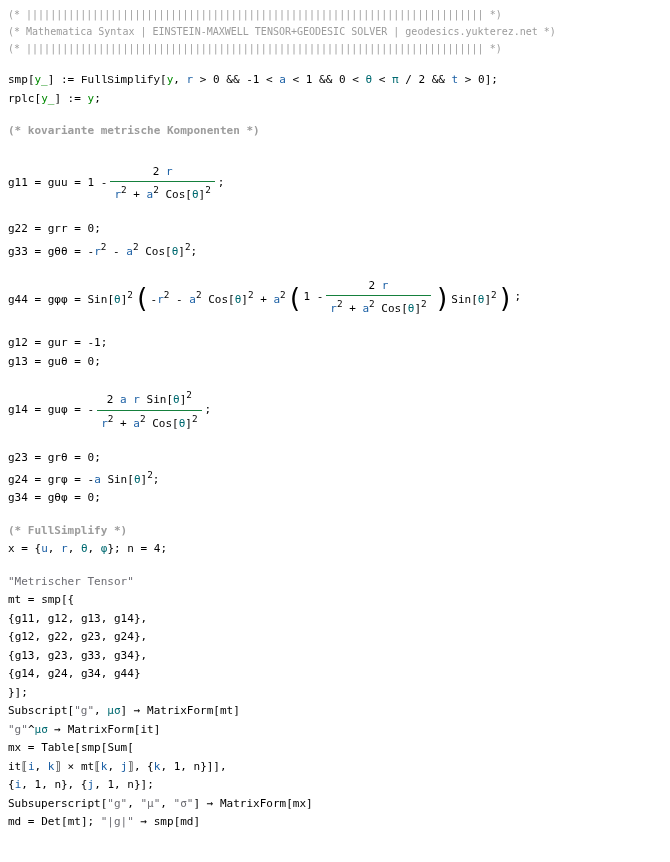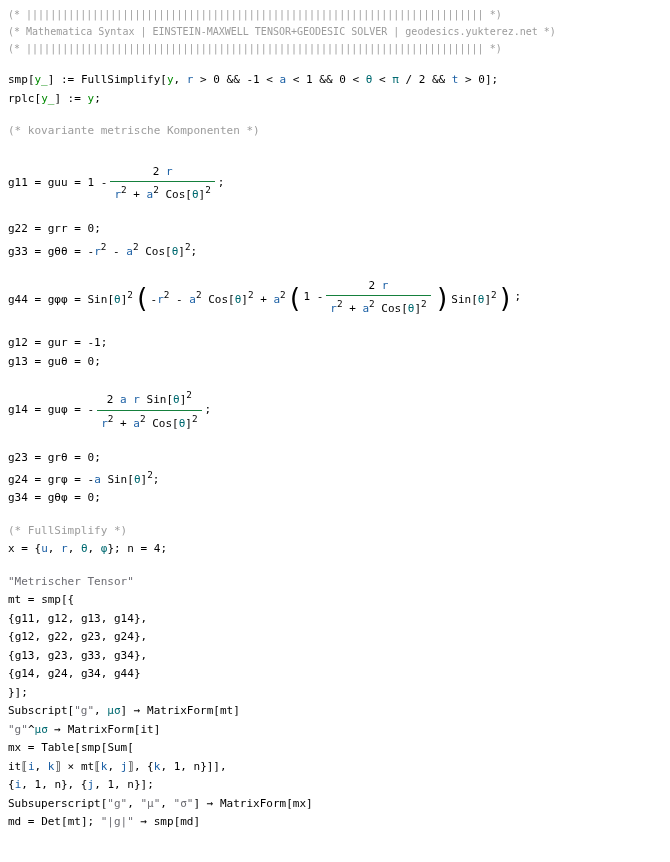--- a/index.html
+++ b/index.html
@@ -9,22 +9,22 @@
     font-family: monospace, "Courier New", Courier;
     font-size: 11px;
     color: #000;
     line-height: 1.5;
   }
   .page {
     width: 670px;
     box-sizing: border-box;
     padding: 6px 8px 14px 8px;
   }
-  .comment { color: #9c9c9c; }
-  .kw, .fn { color: #000; }
+  .comment { color: #9c9c9c; font-weight: bold; }
+  .kw, .fn { color: #000; font-family: Liberation Mono, monospace; }
   .var { color: #008a00; }
   .patt { color: #008a00; }
   .sym { color: #006a71; }
   .const { color: #1c60a5; }
   .string { color: #6c6c72; }
   .hdr-comment { color: #9c9c9c; font-size: 10px; }
   .frac {
     display: inline-block;
     vertical-align: -0.75em;
     text-align: center;

